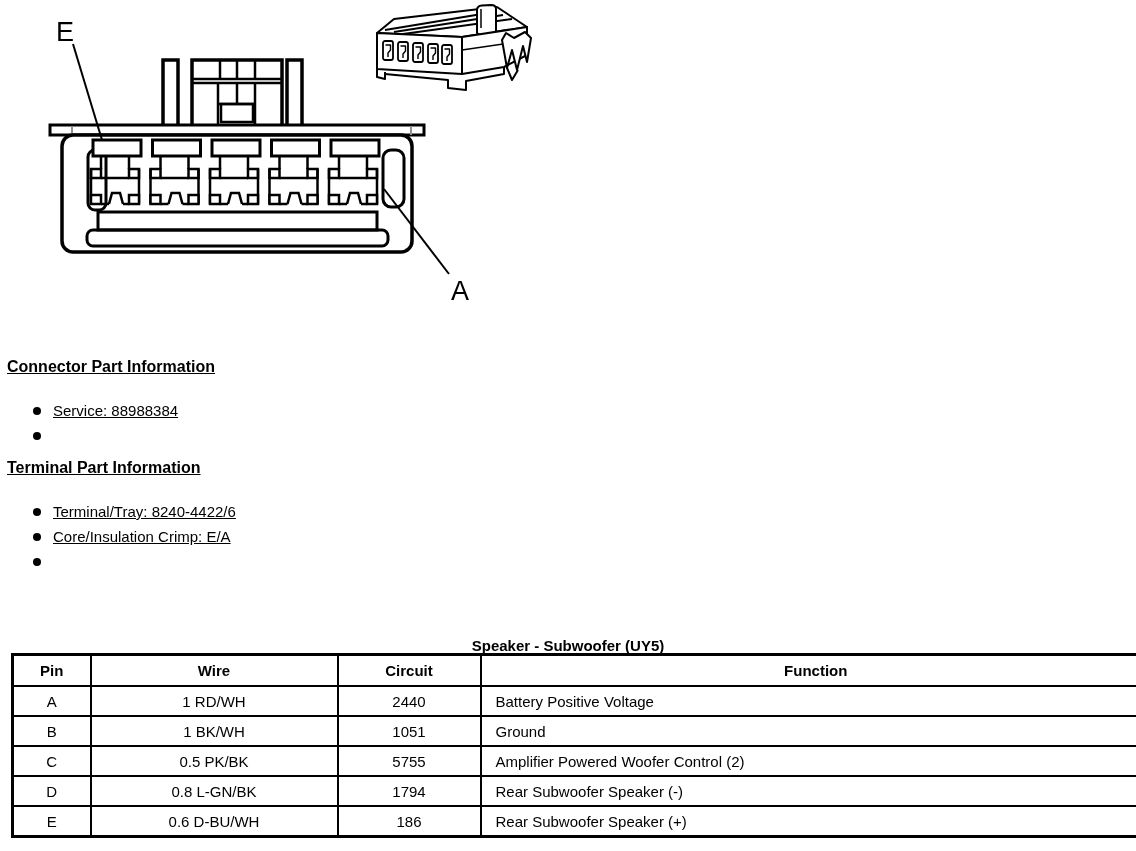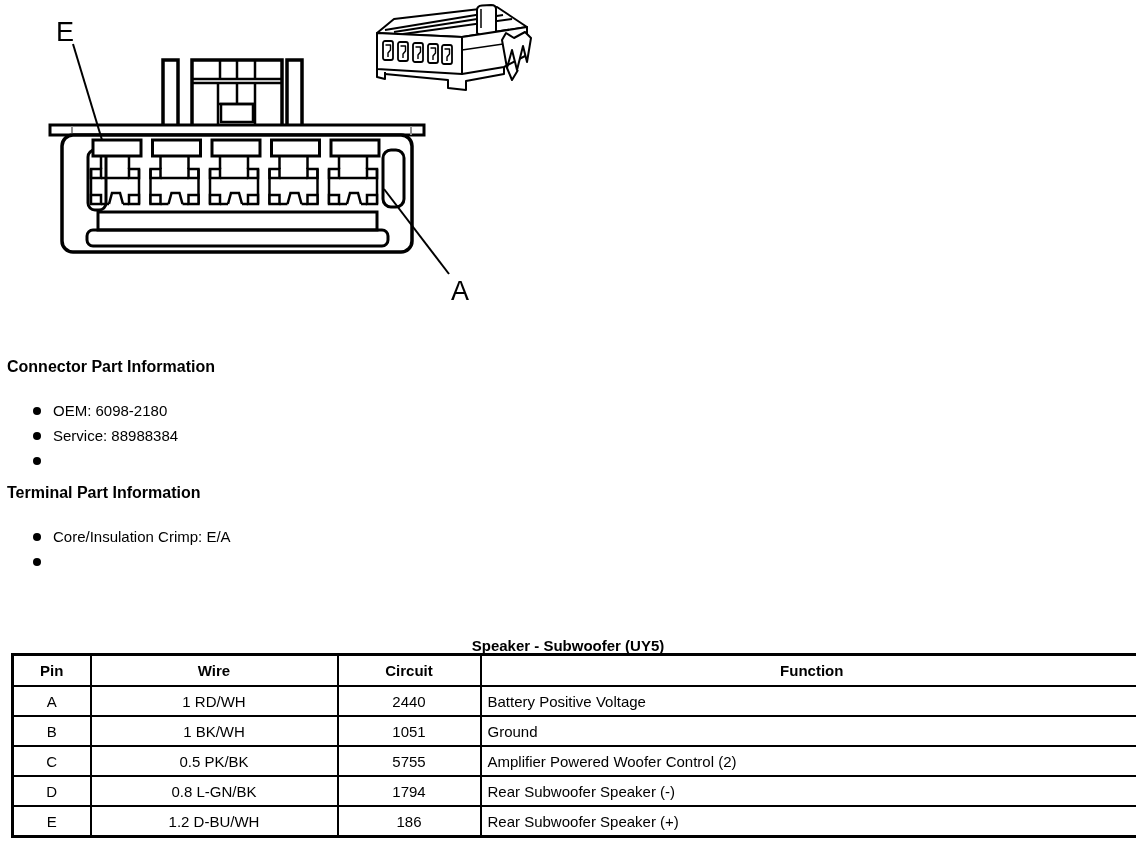--- a/index.html
+++ b/index.html
@@ -4,40 +4,40 @@
 <style>
   html,body { margin:0; padding:0; background:#fff; }
   .page {
     position:relative; width:1136px; height:851px; background:#ffffff;
     font-family:"Liberation Sans","DejaVu Sans",sans-serif; color:#000;
     overflow:hidden;
   }
   svg text { font-family:"Liberation Sans","DejaVu Sans",sans-serif; }
 
   
-  #info-block { position:absolute; left:7px; top:357px; width:700px; }
+  #info-block { position:absolute; left:7px; top:357px; width:700px;text-decoration:underline; }
   .section-heading { font-size:16px; font-weight:bold; margin:0; line-height:19px; }
   .section-heading.second { margin-top:8px; }
   .list { margin:22px 0 10px 0; padding:0; }
   .bullet-item { display:flex; align-items:center; margin-left:26px; height:25px; font-size:15px; }
   .bullet { width:8px; height:8px; border-radius:50%; background:#000; flex:0 0 auto; margin-right:12px; }
 
   
   #table-title { position:absolute; top:624px; left:0; width:1136px; text-align:center;
                  font-size:15px; font-weight:bold;margin-top:13px; }
   #pinout-table { position:absolute; left:11px; top:653px; width:1128px;
                   border-collapse:collapse; table-layout:fixed; }
   #pinout-table th, #pinout-table td {
     border:2px solid #000; font-size:15px; padding:0; vertical-align:middle;
     overflow:hidden; white-space:nowrap;
   }
   #pinout-table { border:3px solid #000; }
   #pinout-table th { height:29px; font-weight:bold; text-align:center; }
   #pinout-table td { height:28px; text-align:center; }
-  #pinout-table td.fn, #pinout-table th.fn { text-align:left; padding-left:6px; }
+  #pinout-table td.fn, #pinout-table th.fn { text-align:left; padding-left:14px; }
   #pinout-table td.fn { text-align:left; }
 </style>
 </head>
 <body>
 
 <div class="page">
 
   <svg style="position:absolute;left:0;top:0;" width="1136" height="330" viewBox="0 0 1136 330">
     <defs>
 
@@ -131,33 +131,33 @@
       <path d="M377,69 L377,77 L385,79 L385,72" fill="none"></path>
       <path d="M385,74 L448,80 L448,88 L466,90 L466,81 L504,74 L504,67" fill="none"></path>
     </g>
   </svg>
 
   <div id="info-block">
     <p class="section-heading">Connector Part Information</p>
     <div class="list">
       <div class="bullet-item">
         <span class="bullet"></span>
-        <span>OEM: 6098-2180</span>
-      </div>
-      <div class="bullet-item">
-        <span class="bullet"></span>
         <span>Service: 88988384</span>
       </div>
       <div class="bullet-item">
         <span class="bullet"></span>
       </div>
     </div>
 
     <p class="section-heading second">Terminal Part Information</p>
     <div class="list">
+      <div class="bullet-item">
+        <span class="bullet"></span>
+        <span>Terminal/Tray: 8240-4422/6</span>
+      </div>
       <div class="bullet-item">
         <span class="bullet"></span>
         <span>Core/Insulation Crimp: E/A</span>
       </div>
       <div class="bullet-item">
         <span class="bullet"></span>
       </div>
     </div>
   </div>
 
@@ -198,20 +198,20 @@
         <td class="fn">Amplifier Powered Woofer Control (2)</td>
       </tr>
       <tr>
         <td>D</td>
         <td>0.8 L-GN/BK</td>
         <td>1794</td>
         <td class="fn">Rear Subwoofer Speaker (-)</td>
       </tr>
       <tr>
         <td>E</td>
-        <td>1.2 D-BU/WH</td>
+        <td>0.6 D-BU/WH</td>
         <td>186</td>
         <td class="fn">Rear Subwoofer Speaker (+)</td>
       </tr>
     </tbody>
   </table>
 
 </div>
 
 </body></html>

